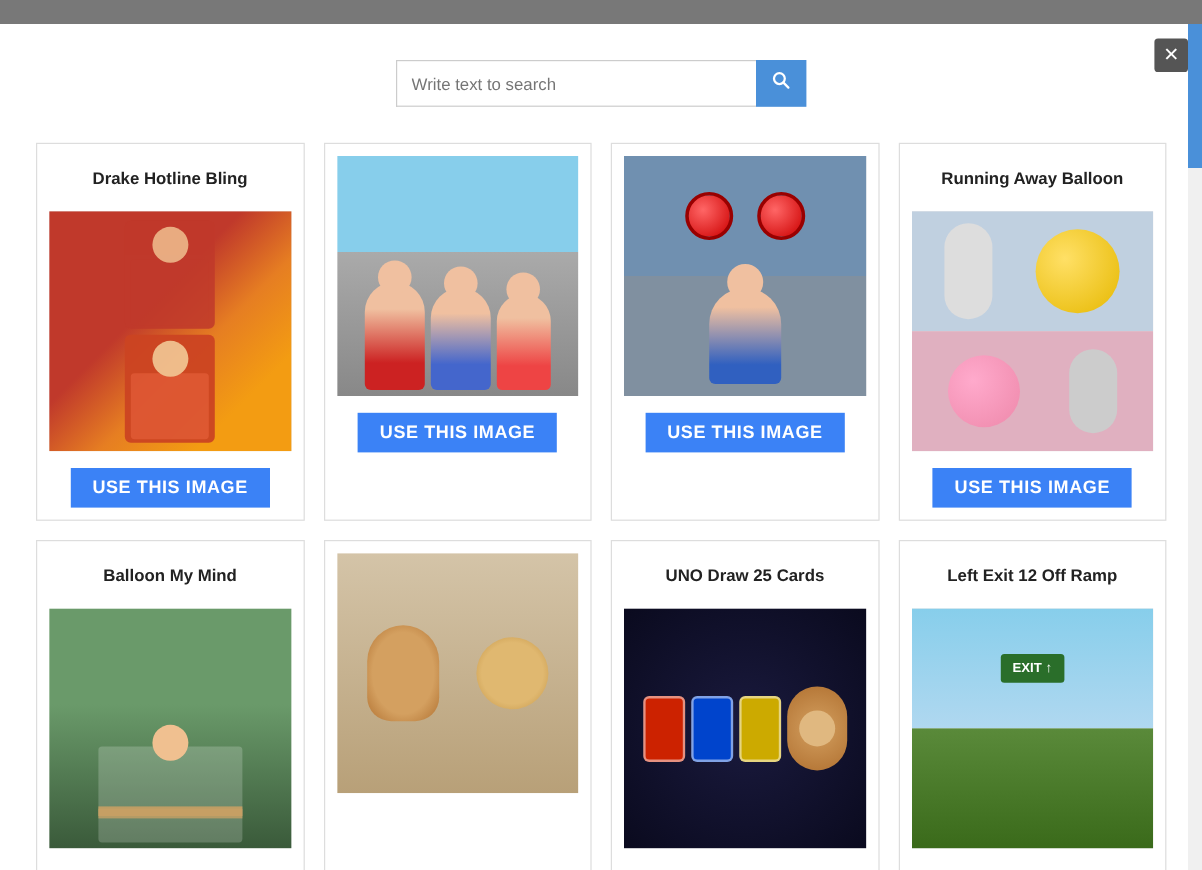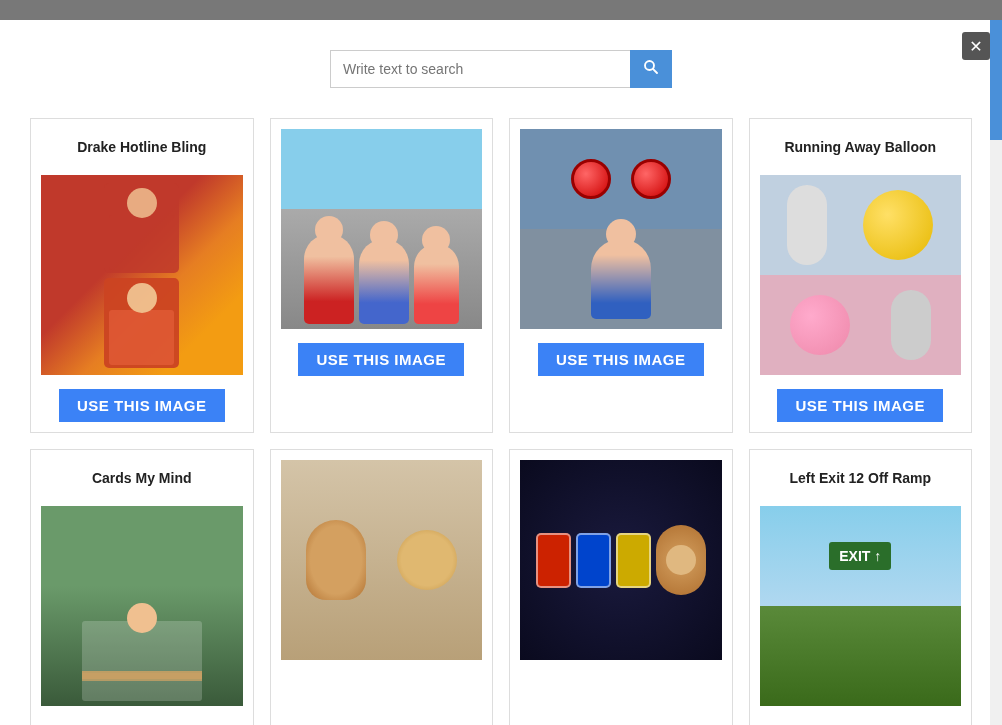--- a/index.html
+++ b/index.html
@@ -303,21 +303,21 @@
     .sky-part {
       height: 50%;
       background: linear-gradient(180deg, #87ceeb, #b0d8f0);
       display: flex;
       align-items: center;
       justify-content: center;
     }
     .sign-shape {
       background: #2a6e2a;
       color: white;
-      font-size: 14px;
+      font-size: 11px;
       font-weight: bold;
       padding: 6px 10px;
       border-radius: 3px;
     }
     .road-part {
       height: 50%;
       background: linear-gradient(180deg, #5a8a3a, #3a6a1a);
     }
     
     .distracted-visual {
@@ -444,21 +444,21 @@
           </div>
         </div>
         <button class="use-btn">USE THIS IMAGE</button>
       </div>
 
     </div>
 
     <div class="meme-grid" style="margin-top:16px;">
 
       <div class="meme-card">
-        <div class="meme-title">Cards My Mind</div>
+        <div class="meme-title">Balloon My Mind</div>
         <div class="meme-image-area">
           <div class="change-mind-visual">
             <div class="table-person">
               <div style="position:absolute;top:-18px;left:50%;transform:translateX(-50%);width:30px;height:30px;background:#f0c090;border-radius:50%;"></div>
               <div style="position:absolute;bottom:22px;left:0;right:0;height:8px;background:rgba(200,160,100,0.9);"></div>
 
             </div>
           </div>
         </div>
 
@@ -468,20 +468,21 @@
         <div class="meme-image-area">
           <div class="buff-doge-visual">
             <div class="doge-shape"></div>
             <div class="cheems-shape"></div>
           </div>
         </div>
 
       </div>
 
       <div class="meme-card">
+        <div class="meme-title">UNO Draw 25 Cards</div>
         <div class="meme-image-area">
           <div class="uno-visual">
             <div class="uno-card uno-card-red"></div>
             <div class="uno-card uno-card-blue"></div>
             <div class="uno-card uno-card-yellow"></div>
             <div style="width:50px;height:70px;background:radial-gradient(circle,#d4a060,#b07030);border-radius:35px;display:flex;align-items:center;justify-content:center;">
               <div style="width:30px;height:30px;background:#e0b880;border-radius:50%;"></div>
             </div>
           </div>
         </div>

